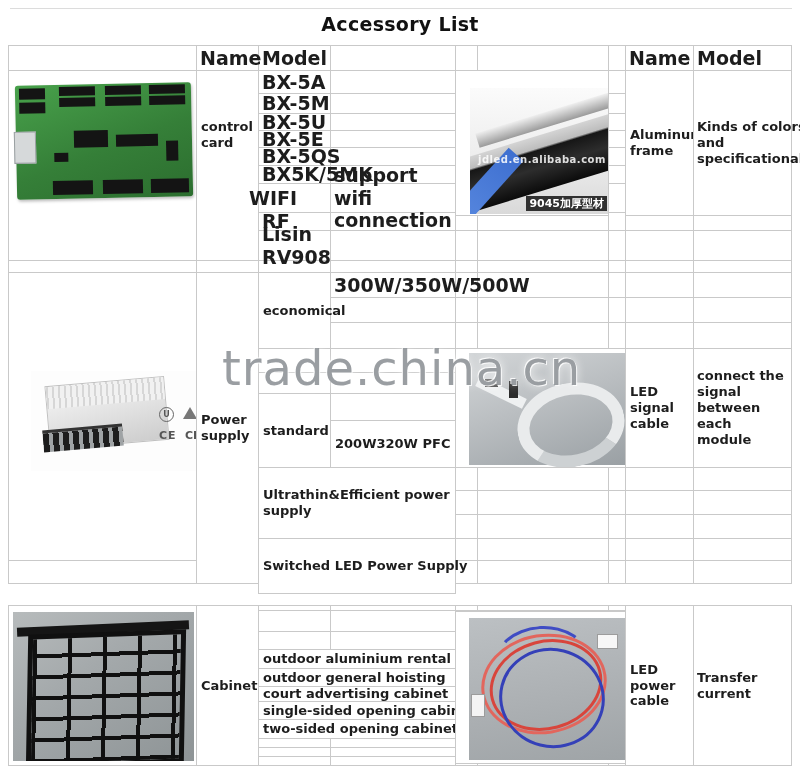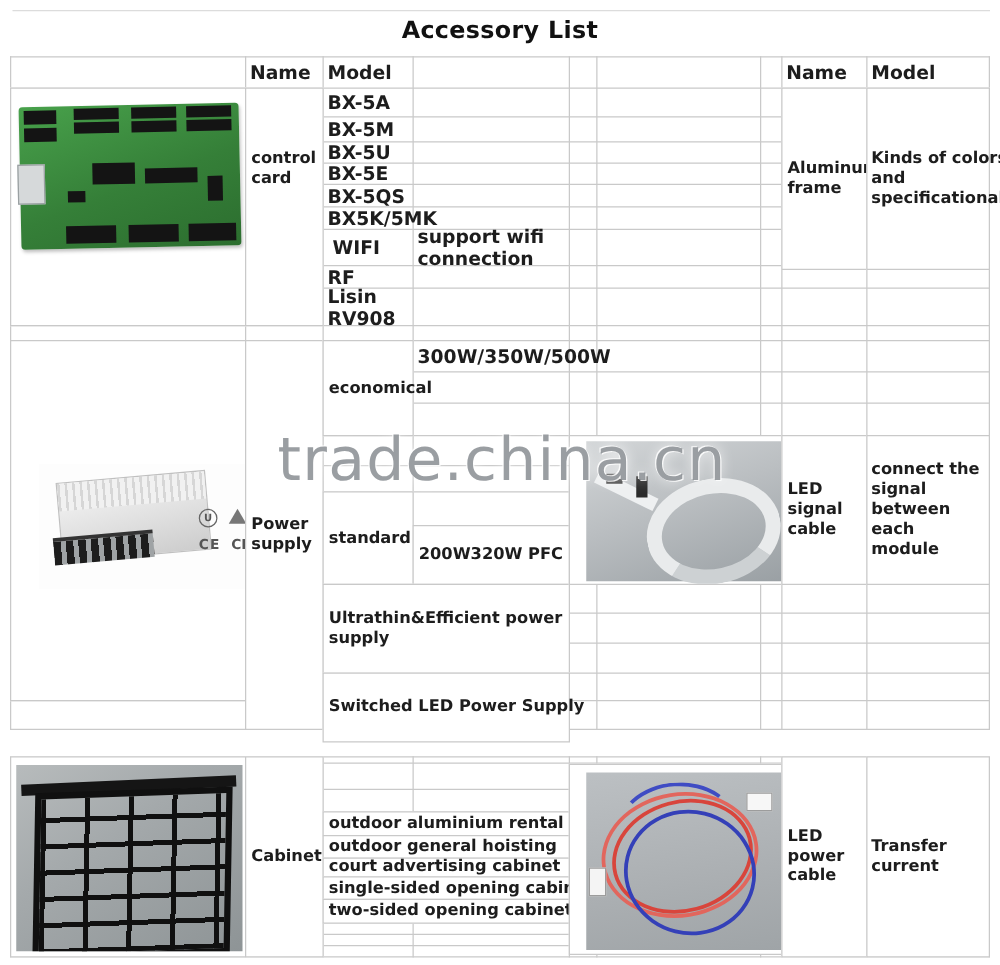--- a/index.html
+++ b/index.html
@@ -8,21 +8,21 @@
   .hr-top{position:absolute;left:10px;top:8px;width:782px;height:1px;background:#dcdcdc;}
   .page-title{position:absolute;left:0;top:13px;width:800px;text-align:center;
               font-size:19px;font-weight:bold;color:#111;letter-spacing:.3px;}
   
   .gl{position:absolute;background:#c9c9c9;}
   
   .mcell{position:absolute;background:#fff;border:1px solid #c9c9c9;box-sizing:border-box;
          display:flex;align-items:center;padding:2px 4px;font-weight:bold;font-size:13px;line-height:1.22;}
   
   .tcell{position:absolute;display:flex;align-items:center;padding:0 4px;box-sizing:border-box;
-         font-weight:bold;font-size:15px;line-height:1.2;}
+         font-weight:bold;font-size:19px;line-height:1.2;}
   .nowrap{white-space:nowrap;overflow:visible;}
   .imgcell{padding:0;overflow:hidden;}
   
   .watermark{position:absolute;left:222px;top:340px;z-index:60;font-size:48px;font-weight:normal;
              color:rgba(136,141,146,.85);letter-spacing:1px;
              text-shadow:-1px -1px 0 rgba(255,255,255,.85),1px 1px 0 rgba(255,255,255,.85),0 0 10px rgba(255,255,255,.9);}
   
   .pcb{position:absolute;left:7px;top:13px;width:176px;height:114px;border-radius:3px;
        background:linear-gradient(160deg,#48a14b 0%,#357f38 55%,#2c6e2f 100%);transform:rotate(-1.2deg);
        box-shadow:1px 2px 3px rgba(0,0,0,.25);}
@@ -177,25 +177,34 @@
       <i style="left:134px;top:96px;width:38px;height:14px"></i>
     </div>
   </div>
   <div class="mcell" style="left:196px;top:70px;width:63px;height:191px;align-items:flex-start;padding-top:48px">control card</div>
   <div class="tcell nowrap" style="left:258px;top:70px;width:73px;height:24px">BX-5A</div>
   <div class="tcell nowrap" style="left:258px;top:93px;width:73px;height:21px">BX-5M</div>
   <div class="tcell nowrap" style="left:258px;top:113px;width:73px;height:18px">BX-5U</div>
   <div class="tcell nowrap" style="left:258px;top:130px;width:73px;height:18px">BX-5E</div>
   <div class="tcell nowrap" style="left:258px;top:147px;width:73px;height:19px">BX-5QS</div>
   <div class="tcell nowrap" style="left:258px;top:165px;width:73px;height:19px">BX5K/5MK</div>
-  <div class="tcell" style="left:262px;top:183px;width:73px;height:30px">WIFI</div>
+  <div class="tcell" style="left:245px;top:183px;width:73px;height:30px">WIFI</div>
   <div class="tcell" style="left:330px;top:183px;width:126px;height:30px">support wifi connection</div>
   <div class="tcell" style="left:258px;top:212px;width:73px;height:19px">RF</div>
   <div class="tcell" style="left:258px;top:230px;width:73px;height:31px">Lisin RV908</div>
 
+  <div class="mcell imgcell" style="left:455px;top:70px;width:154px;height:146px">
+    <div class="alu">
+      <div class="bar2"></div>
+      <div class="bar1"></div>
+      <div class="ribbon"></div>
+      <div class="wm">jdled.en.alibaba.com</div>
+      <div class="lbl">9045加厚型材</div>
+    </div>
+  </div>
   <div class="mcell" style="left:625px;top:70px;width:69px;height:146px">Aluminum frame</div>
   <div class="mcell" style="left:693px;top:70px;width:99px;height:146px;padding-left:3px">Kinds of colors and specificationals</div>
 
   <div class="mcell imgcell" style="left:8px;top:272px;width:189px;height:289px">
     <div class="psuart">
       <div class="psu-body"></div>
       <div class="psu-term"></div>
       <div class="certs">
         <span class="ulmark">
             <span>U</span>

